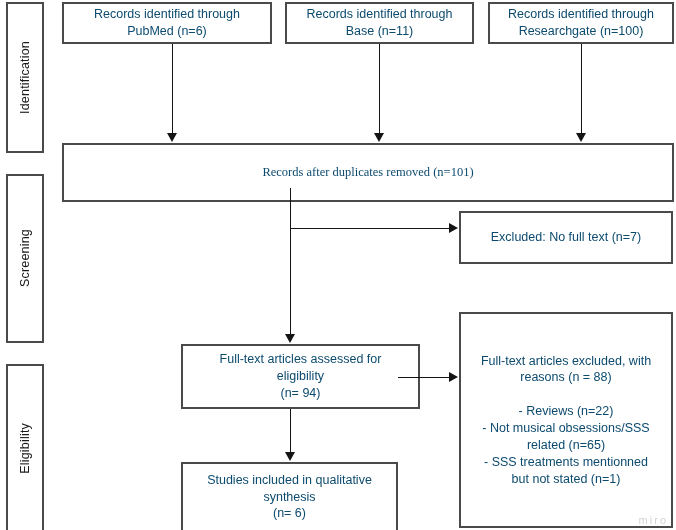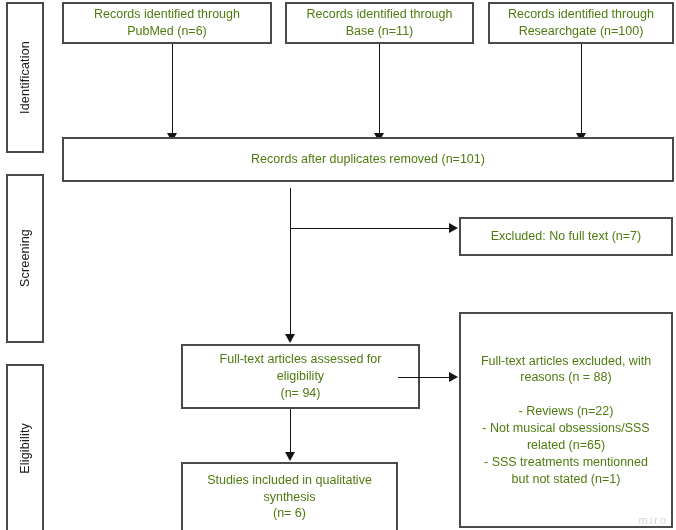--- a/index.html
+++ b/index.html
@@ -22,21 +22,21 @@
   
   .box {
     position: absolute;
     box-sizing: border-box;
     border: 2px solid #4a4a4a;
     background: #ffffff;
     display: flex;
     align-items: center;
     justify-content: center;
     text-align: center;
-    color: #4d7c0f;
+    color: #0c4a6e;
     font-size: 12.5px;
     line-height: 1.35;
     padding: 2px 4px;
   }
   .box .txt {
     white-space: pre-line;
   }
 
   
   .stage {
@@ -130,31 +130,31 @@
 
   <div class="vline" style="left:172px; top:44px; height:90px;"></div>
   <div class="arrow-down" style="left:167px; top:133px;"></div>
 
   <div class="vline" style="left:379px; top:44px; height:90px;"></div>
   <div class="arrow-down" style="left:374px; top:133px;"></div>
 
   <div class="vline" style="left:581px; top:44px; height:90px;"></div>
   <div class="arrow-down" style="left:576px; top:133px;"></div>
 
-  <div class="box" style="left:62px; top:137px; width:612px; height:45px;">
+  <div class="box" style="left:62px; top:143px; width:612px; height:59px;font-family:Liberation Serif, serif;">
     <span class="txt">Records after duplicates removed (n=101)</span>
   </div>
 
   <div class="vline" style="left:290px; top:188px; height:147px;"></div>
   <div class="arrow-down" style="left:285px; top:334px;"></div>
 
   <div class="hline" style="left:290px; top:228px; width:160px;"></div>
   <div class="arrow-right" style="left:449px; top:223px;"></div>
 
-  <div class="box" style="left:459px; top:211px; width:214px; height:39px;margin-top:6px;">
+  <div class="box" style="left:459px; top:211px; width:214px; height:53px;">
     <span class="txt">Excluded: No full text (n=7)</span>
   </div>
 
   <div class="box" style="left:181px; top:344px; width:239px; height:65px;">
     <span class="txt">Full-text articles assessed for
 eligibility
 (n= 94)</span>
   </div>
 
   <div class="hline" style="left:398px; top:377px; width:52px;"></div>

